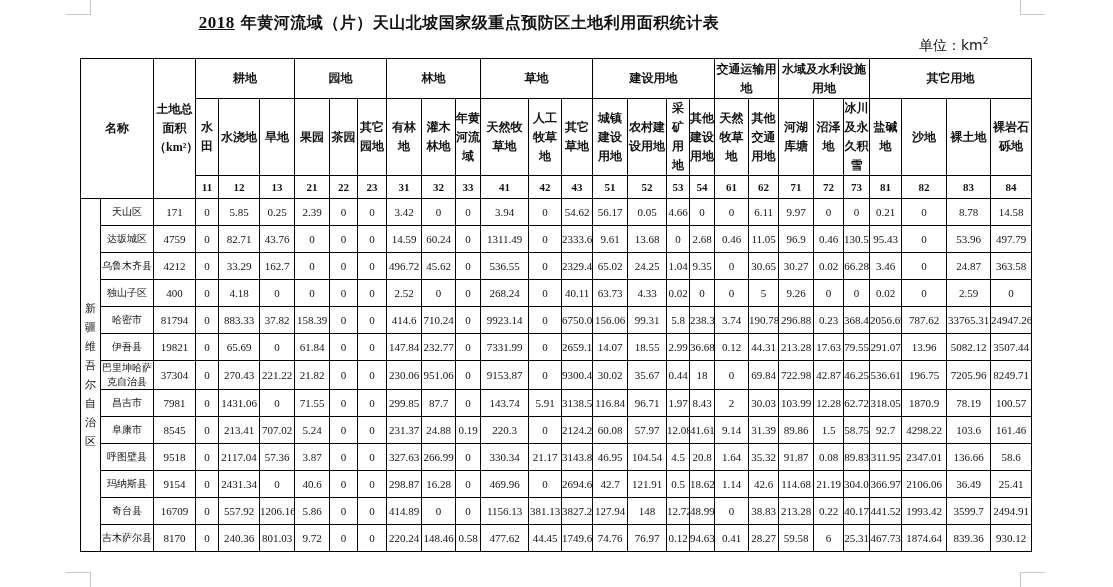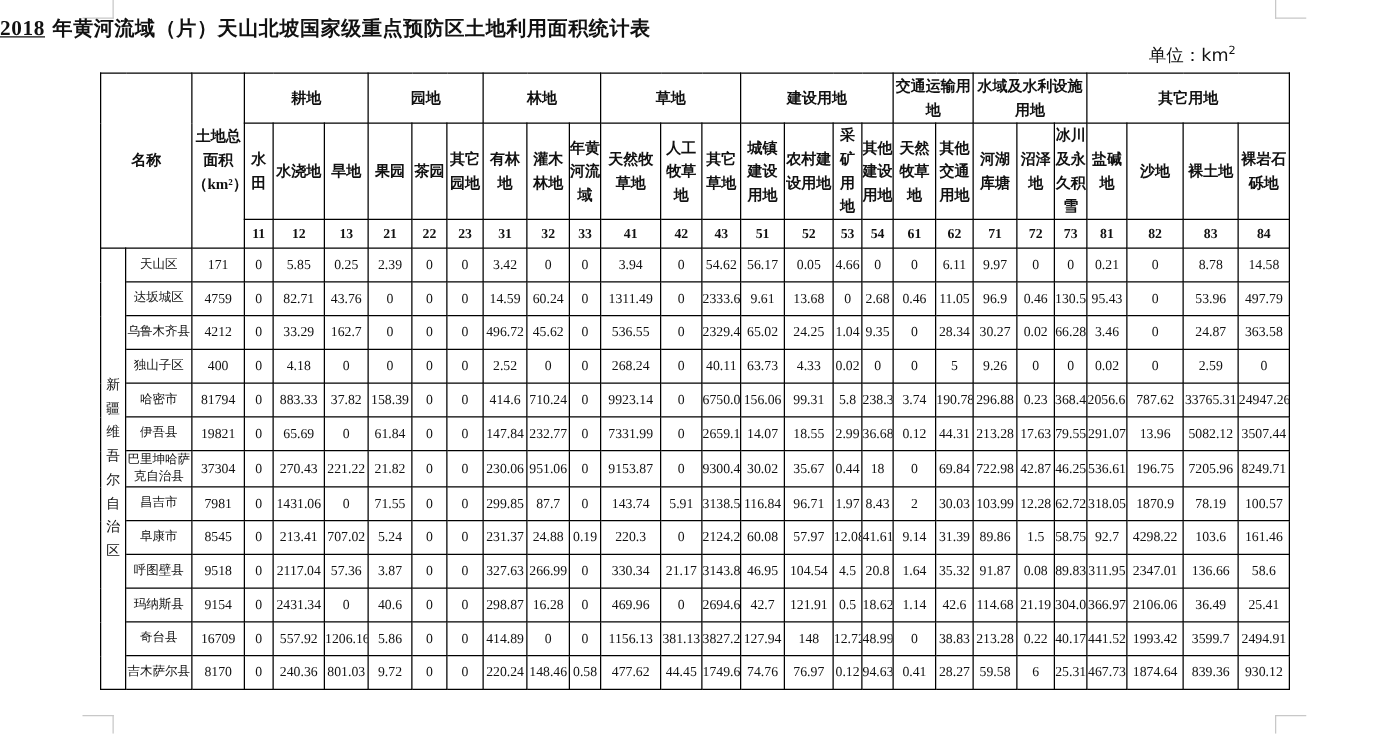--- a/index.html
+++ b/index.html
@@ -2,21 +2,21 @@
 <html><head>
 <meta charset="utf-8">
 <style>
   html,body{margin:0;padding:0;background:#ffffff;}
   body{width:1113px;height:587px;position:relative;overflow:hidden;font-family:"DejaVu Serif","Liberation Serif",serif;color:#111;}
   .corner{position:absolute;border-color:#c8c8c8;border-style:solid;width:24px;height:14px;}
   .c-tl{left:66px;top:0;border-width:0 1px 1px 0;}
   .c-tr{left:1020px;top:0;border-width:0 0 1px 1px;}
   .c-bl{left:66px;top:572px;border-width:1px 1px 0 0;}
   .c-br{left:1020px;top:572px;border-width:1px 0 0 1px;}
-  .title{position:absolute;left:0;width:918px;top:13px;font-family:"DejaVu Sans","Liberation Sans",sans-serif;font-size:16px;font-weight:bold;letter-spacing:0.5px;}
+  .title{position:absolute;left:0;width:918px;top:13px;text-align:center;font-family:"DejaVu Sans","Liberation Sans",sans-serif;font-size:16px;font-weight:bold;letter-spacing:0.5px;}
   .title .yr{font-family:"Liberation Serif","DejaVu Serif",serif;text-decoration:underline;font-size:17px;}
   .unit{position:absolute;left:919px;top:36px;font-size:14px;font-family:"DejaVu Sans","Liberation Sans",sans-serif;}
   .unit sup{font-size:9px;}
   table{position:absolute;left:80px;top:58px;border-collapse:collapse;table-layout:fixed;width:951px;}
   td,th{border:1px solid #000;padding:0;text-align:center;vertical-align:middle;overflow:hidden;white-space:nowrap;}
   th{font-family:Liberation Serif, serif;font-size:12px;font-weight:bold;line-height:19px;white-space:normal;}
   th.code{font-family:"Liberation Serif","DejaVu Serif",serif;font-size:11px;}
   td{font-family:"Liberation Serif","DejaVu Serif",serif;font-size:11px;height:26px;}
   td.name{font-family:"DejaVu Sans","Liberation Sans",sans-serif;font-size:10px;line-height:14px;white-space:normal;}
   td.region{font-family:Liberation Sans, sans-serif;font-size:11px;line-height:19px;white-space:normal;word-break:break-all;width:12px;padding:1px 3px;}
@@ -204,21 +204,21 @@
         <td>45.62</td>
         <td>0</td>
         <td>536.55</td>
         <td>0</td>
         <td>2329.42</td>
         <td>65.02</td>
         <td>24.25</td>
         <td>1.04</td>
         <td>9.35</td>
         <td>0</td>
-        <td>28.34</td>
+        <td>30.65</td>
         <td>30.27</td>
         <td>0.02</td>
         <td>66.28</td>
         <td>3.46</td>
         <td>0</td>
         <td>24.87</td>
         <td>363.58</td>
       </tr>
       <tr>
         <td class="name">独山子区</td>

